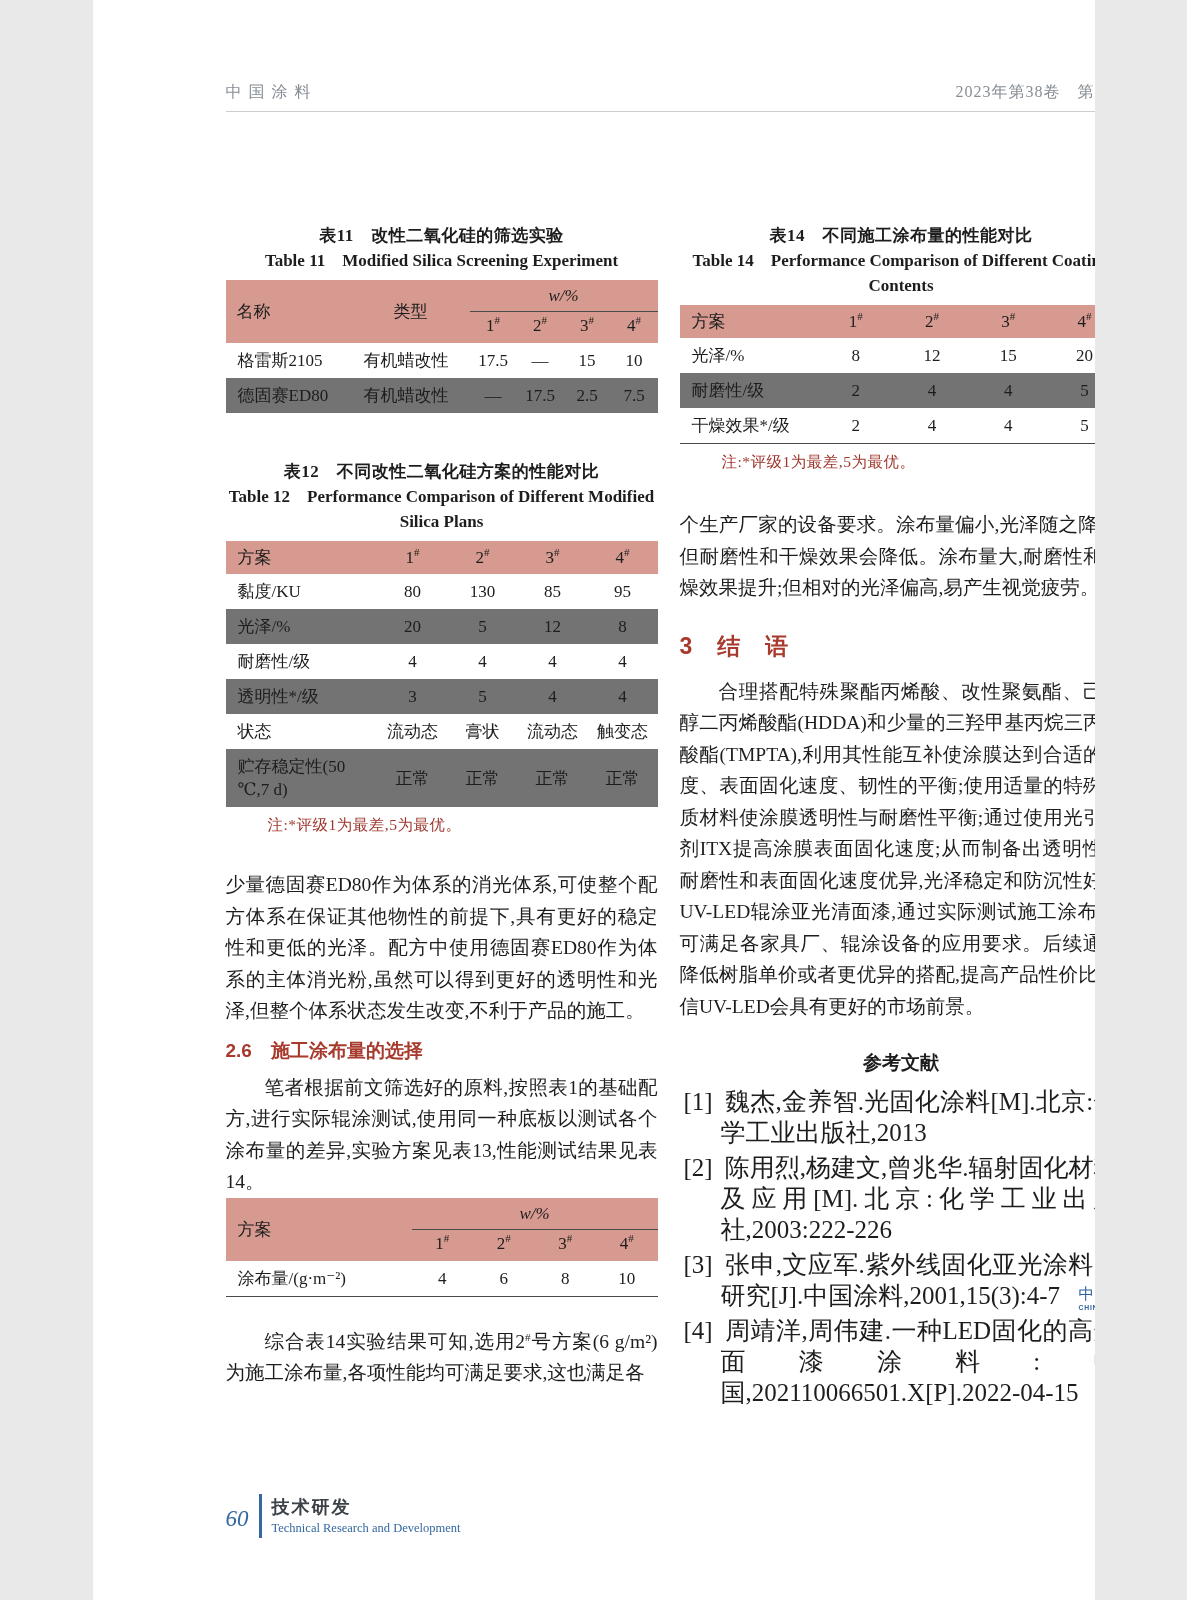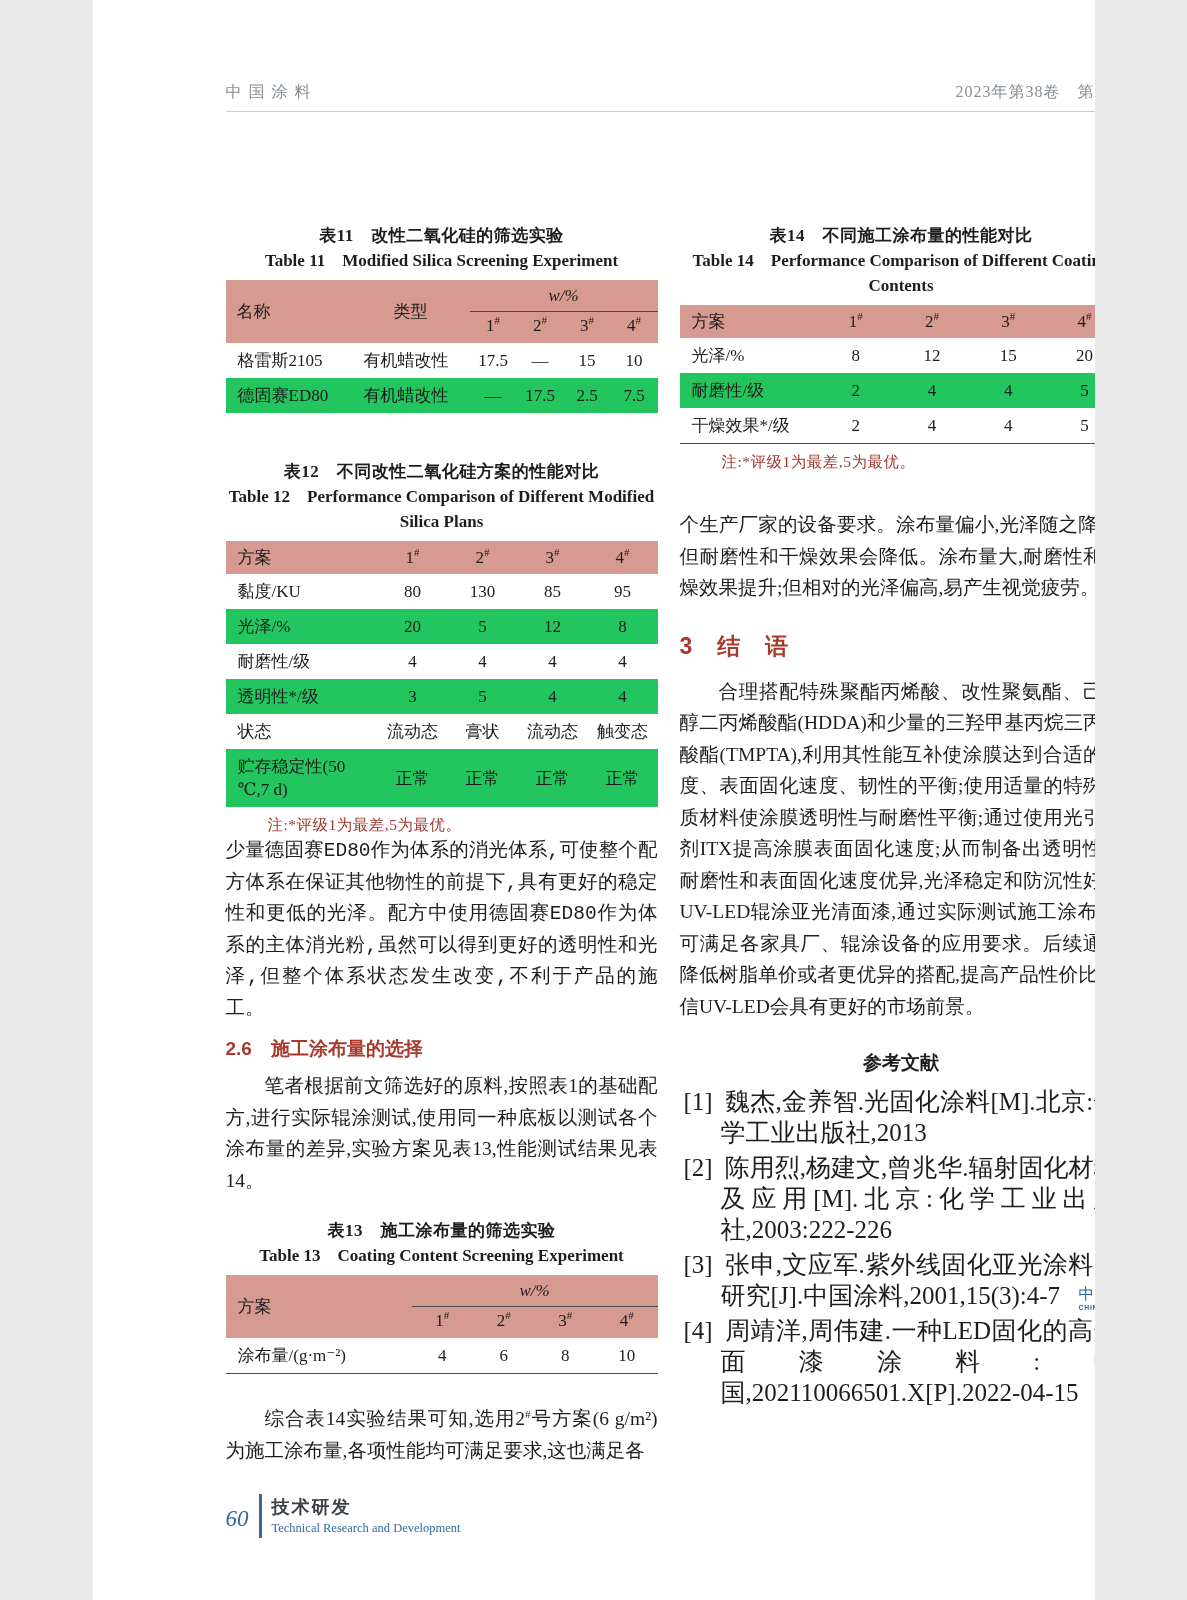--- a/index.html
+++ b/index.html
@@ -20,21 +20,21 @@
 
   
   .tcap{text-align:center;font-weight:bold;font-size:17px;line-height:25px;margin-bottom:7px;}
   .tcap .cn{letter-spacing:.5px;}
 
   
   table{width:100%;border-collapse:collapse;font-size:17px;table-layout:fixed;}
   th,td{font-weight:normal;padding:4px 2px;text-align:center;line-height:23px;vertical-align:middle;
         overflow-wrap:break-word;}
   thead th{background:#d69a90;}
-  tbody tr.alt td{background:#22c55e;}
+  tbody tr.alt td{background:#737373;}
   th.c1,td.c1{text-align:left;padding-left:12px;}
   .wpct{font-style:italic;}
   tr.plan-row th{border-top:1px solid #4a4a4a;padding-top:2px;padding-bottom:6px;}
   thead tr.one-row th{padding-top:5px;padding-bottom:5px;}
   tbody td{padding-top:6px;padding-bottom:6px;}
   table.borderb{border-bottom:1px solid #4a4a4a;}
   sup.hash{font-size:11px;line-height:0;vertical-align:super;}
 
   .tnote{color:#9e352c;font-size:15.5px;letter-spacing:.5px;margin:8px 0 0 42px;}
 
@@ -44,21 +44,21 @@
   .sec-sub{font-family:"Liberation Sans","DejaVu Sans",sans-serif;font-weight:bold;
            color:#a73a2c;font-size:19px;line-height:30px;margin:9px 0 6px 0;}
   .sec-main{font-family:"Liberation Sans","DejaVu Sans",sans-serif;font-weight:bold;
             color:#a73a2c;font-size:23px;line-height:34px;letter-spacing:1px;margin:25px 0 13px 0;}
   .refs-title{text-align:center;font-weight:bold;font-size:19px;margin:28px 0 10px 0;}
   .ref{font-size:25px;line-height:31px;text-align:justify;padding-left:37px;text-indent:-37px;margin:4px;}
   .ref .ref-num{margin-right:12px;}
 
   
   .mt-t12{margin-top:46px;}
-  .mt-para{font-family:Liberation Mono, monospace;}
+  .mt-para{margin-top:33px;}
   .mt-t13{margin-top:22px;}
   .mt-last{margin-top:29px;}
   .mt-parar{margin-top:36px;}
 
   
   .brand-logo{position:absolute;left:986px;top:1286px;color:#2f63a0;line-height:1;}
   .logo-cn{font-family:"Liberation Sans","DejaVu Sans",sans-serif;font-weight:normal;
            font-size:15.5px;letter-spacing:2px;white-space:nowrap;}
   .logo-reg{font-size:8px;vertical-align:super;letter-spacing:0;}
   .logo-en{font-family:"Liberation Sans","DejaVu Sans",sans-serif;font-weight:bold;
@@ -199,24 +199,20 @@
           </tbody>
       </table>
       <div class="tnote">注:*评级1为最差,5为最优。</div>
 
       <p class="para mt-para">少量德固赛ED80作为体系的消光体系,可使整个配方体系在保证其他物性的前提下,具有更好的稳定性和更低的光泽。配方中使用德固赛ED80作为体系的主体消光粉,虽然可以得到更好的透明性和光泽,但整个体系状态发生改变,不利于产品的施工。</p>
 
       <div class="sec-sub">2.6　施工涂布量的选择</div>
 
       <p class="para indent">笔者根据前文筛选好的原料,按照表1的基础配方,进行实际辊涂测试,使用同一种底板以测试各个涂布量的差异,实验方案见表13,性能测试结果见表14。</p>
 
-      <div class="tcap mt-t13">
-        <div class="cn">表13　施工涂布量的筛选实验</div>
-        <div class="en">Table 13　Coating Content Screening Experiment</div>
-      </div>
       <table class="borderb">
         <colgroup>
             <col style="width:186px">
             <col>
             <col>
             <col>
             <col>
           </colgroup>
         <thead>
           <tr>

